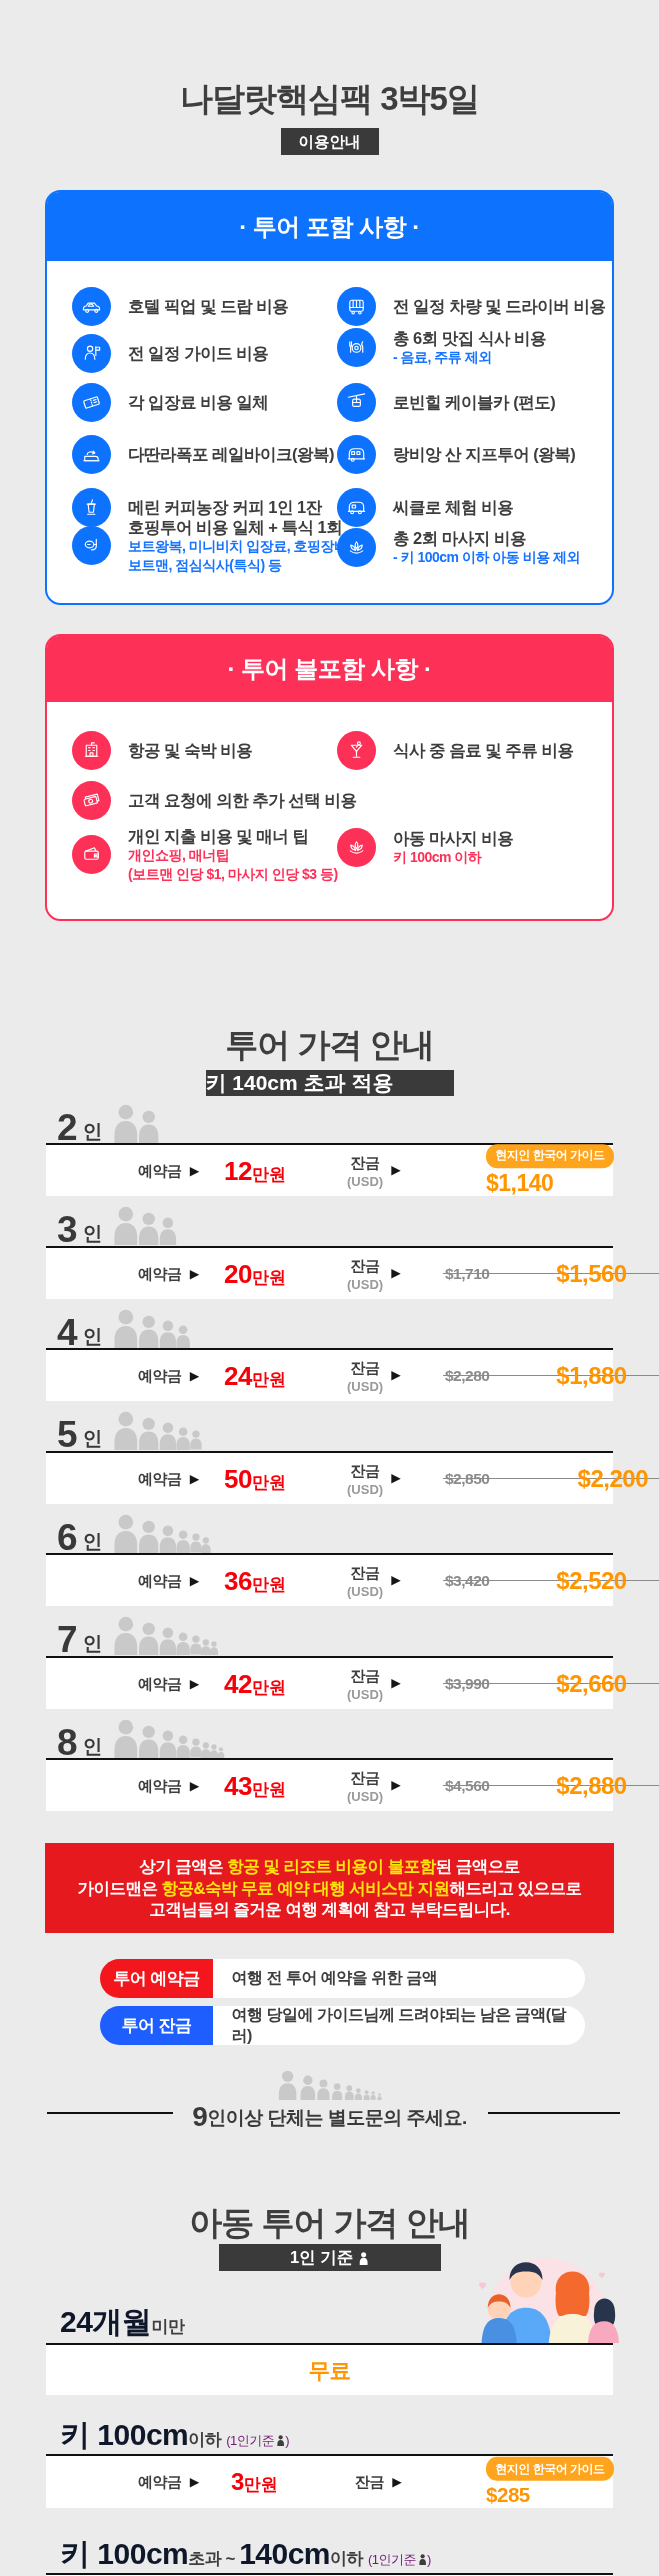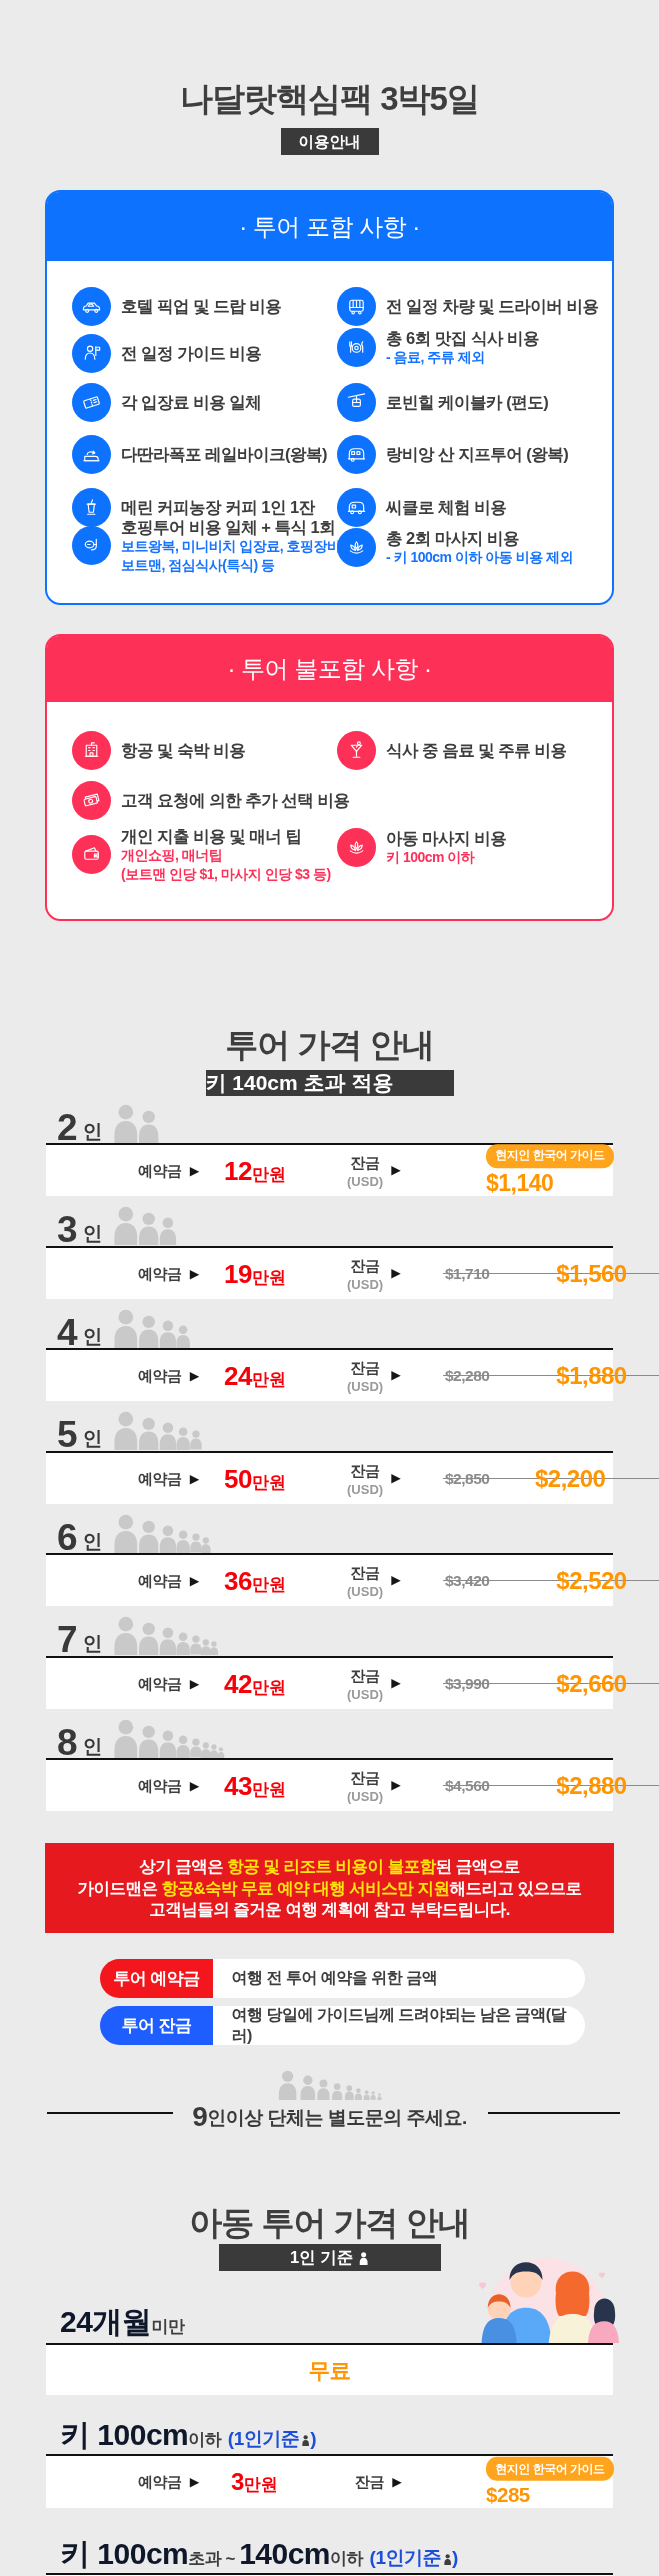--- a/index.html
+++ b/index.html
@@ -8,24 +8,24 @@
   .abs{position:absolute}
   .ctr{left:0;right:0;text-align:center}
   .h1{font-size:33px;font-weight:800;color:#3e3e3e;letter-spacing:-1px}
   .dark-badge{display:inline-block;background:#3a3a3a;color:#fff;font-weight:700}
 
   
   .feature-box{position:absolute;left:45px;width:569px;background:#fff;border-radius:15.5px;box-sizing:border-box}
   .feature-box.blue{border:2.6px solid #0d73ff}
   .feature-box.pink{border:2.6px solid #fd3058}
   .feature-head{display:flex;align-items:center;justify-content:center;color:#fff;
-                font-size:24px;font-weight:400;border-radius:12.4px 12.4px 0 0;letter-spacing:-0.5px}
+                font-size:24px;font-weight:700;border-radius:12.4px 12.4px 0 0;letter-spacing:-0.5px}
   .blue .feature-head{background:#0d73ff;height:69px}
   .pink .feature-head{background:#fd3058;height:66px}
-  .feat-item{position:absolute;display:flex;align-items:center;gap:10px}
+  .feat-item{position:absolute;display:flex;align-items:center;gap:17px}
   .ficon{width:39px;height:39px;border-radius:50%;display:flex;align-items:center;justify-content:center;flex:none}
   .blue-c{background:#0d73ff}.pink-c{background:#fd3058}
   .icn svg{stroke:#fff;fill:none;stroke-width:2.4;stroke-linecap:round;stroke-linejoin:round;display:block}
   .flabel{font-size:16.5px;font-weight:700;color:#3d3d3d;line-height:1.22;letter-spacing:-0.5px}
   .fsub{font-size:14px;font-weight:700;line-height:1.35;letter-spacing:-0.5px}
   .blue-t{color:#1673ff}.pink-t{color:#fd3058}
 
   
   .prow-head{position:absolute;display:flex;align-items:flex-end;gap:5.2px;height:47px}
   .pnum{font-size:37px;font-weight:800;color:#393939;line-height:.82}
@@ -61,21 +61,21 @@
   .ldesc{width:353px;background:#fff;border-radius:0 20.6px 20.6px 0;display:flex;align-items:center;
          padding-left:18.5px;font-size:16px;font-weight:700;color:#3d3d3d;letter-spacing:-0.5px}
 
   .group-line{position:absolute;height:2.1px;background:#101010}
   .group-text{position:absolute;left:0;right:0;text-align:center;font-weight:800;color:#3a3a3a;font-size:19px;letter-spacing:-0.5px}
   .group-text .big9{font-size:28px;vertical-align:-2.1px}
 
   .chead{position:absolute;left:60px;white-space:nowrap;letter-spacing:-0.5px}
   .chead .big{font-size:30px;font-weight:800;color:#0f172a}
   .chead .small{font-size:17px;font-weight:800;color:#3e3e3e}
-  .chead .note{font-size:19px;font-weight:700;color:#1d4ed8}
+  .chead .note{font-size:13px;font-weight:400;color:#701a75}
   .orange-val{font-size:21.6px;font-weight:800;color:#ff9500;letter-spacing:-0.5px}
 </style>
 </head>
 <body>
 
 <div class="page">
 
   <div class="abs ctr h1" style="top:77px">나달랏핵심팩 3박5일</div>
   <div class="abs ctr" style="top:128px">
     <span class="dark-badge" style="width:98px;height:27px;line-height:27px;font-size:15.5px;text-align:center">이용안내</span>
@@ -370,21 +370,21 @@
           </svg>
         </span>
       </span>
   </div>
   <div class="prow" style="top:1246px;height:53px">
     <div class="slot lblrow" style="left:92px">
         <span class="plabel">예약금</span>
         <span class="tri">▶</span>
       </div>
     <div class="slot redprice" style="left:178px">
-        <span class="num">19</span>
+        <span class="num">20</span>
         <span class="unit">만원</span>
       </div>
     <div class="slot lblrow" style="left:301px">
         <span style="text-align:center"><span class="plabel">잔금</span><div class="usd">(USD)</div></span>
         <span class="tri">▶</span>
       </div>
     <div class="slot old" style="left:399px">$1,710</div>
     <div class="slot now" style="left:489px;width:113px;text-align:center">$1,560</div>
   </div>
 
@@ -478,21 +478,21 @@
       </div>
     <div class="slot redprice" style="left:178px">
         <span class="num">50</span>
         <span class="unit">만원</span>
       </div>
     <div class="slot lblrow" style="left:301px">
         <span style="text-align:center"><span class="plabel">잔금</span><div class="usd">(USD)</div></span>
         <span class="tri">▶</span>
       </div>
     <div class="slot old" style="left:399px">$2,850</div>
-    <div class="slot now" style="left:489px;width:113px;text-align:left">$2,200</div>
+    <div class="slot now" style="left:489px;width:113px;text-align:right">$2,200</div>
   </div>
 
   <div class="prow-head" style="left:57px;top:1506px">
     <span class="pnum">6</span>
       <span class="pnum-sfx">인</span>
     <span class="people">
         <span>
           <svg viewBox="0 0 34 48" style="display:block;height:39px;width:auto">
             <circle cx="17" cy="10" r="9" fill="#c9c9c9"></circle>
             <path d="M17 21c-10 0-14 8-14 17v10h28V38c0-9-4-17-14-17z" fill="#c9c9c9"></path>

